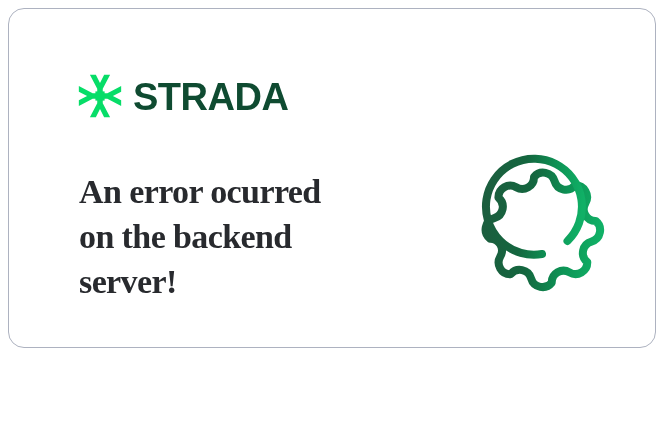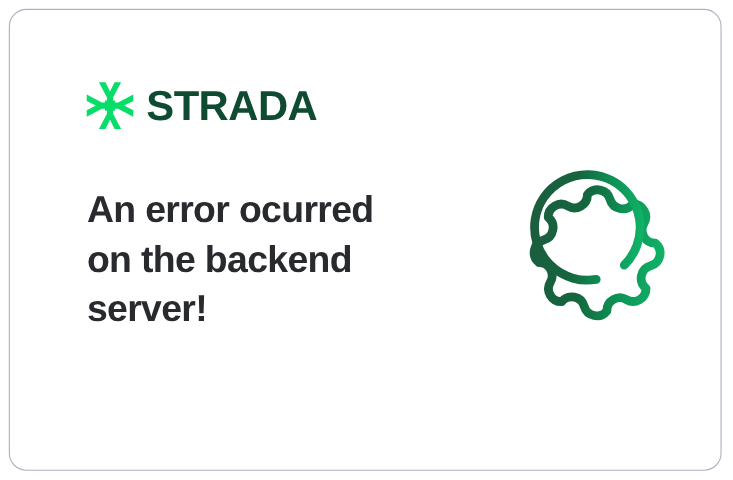--- a/index.html
+++ b/index.html
@@ -13,21 +13,21 @@
     overflow: hidden;
     font-family: "Liberation Sans", sans-serif;
     -webkit-font-smoothing: antialiased;
   }
 
   #error-card {
     position: absolute;
     left: 8px;
     top: 8px;
     width: 648px;
-    height: 420px;
+    height: 340px;
     box-sizing: border-box;
     background: #ffffff;
     border: 1px solid #adb2c0;
     border-radius: 16px;
   }
 
   
   #brand-lockup {
     position: absolute;
     left: 68px;
@@ -52,21 +52,21 @@
     white-space: nowrap;
     margin-top: 2px;
   }
 
   
   #error-headline {
     position: absolute;
     left: 70px;
     top: 160px;
     width: 300px;
-    font-family: Liberation Sans, sans-serif;
+    font-family: Liberation Serif, serif;
     font-size: 34px;
     font-weight: bold;
     line-height: 45px;
     letter-spacing: -0.6px;
     color: #282a2e;
     white-space: pre-line;
   }
 
   
   #gear-illustration {

